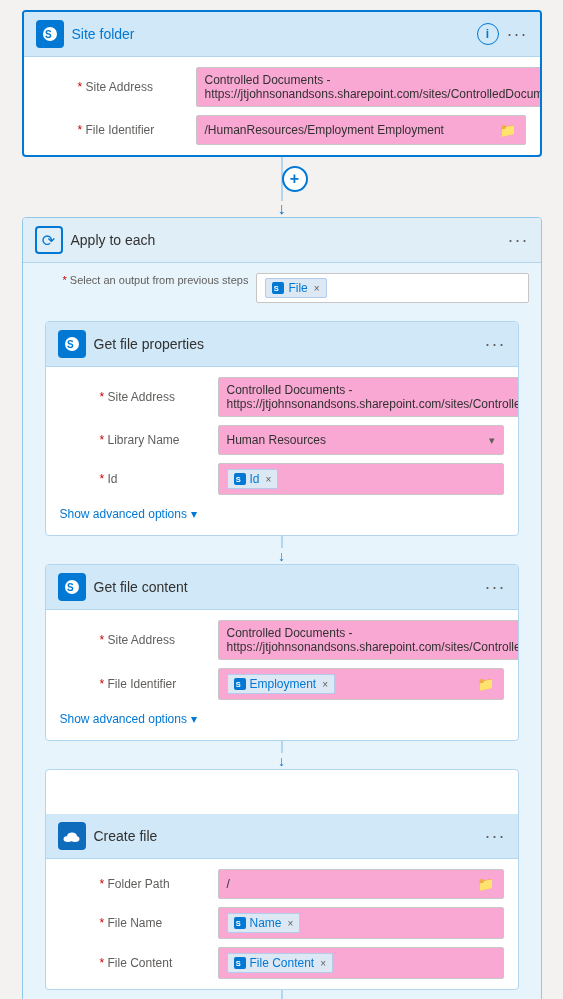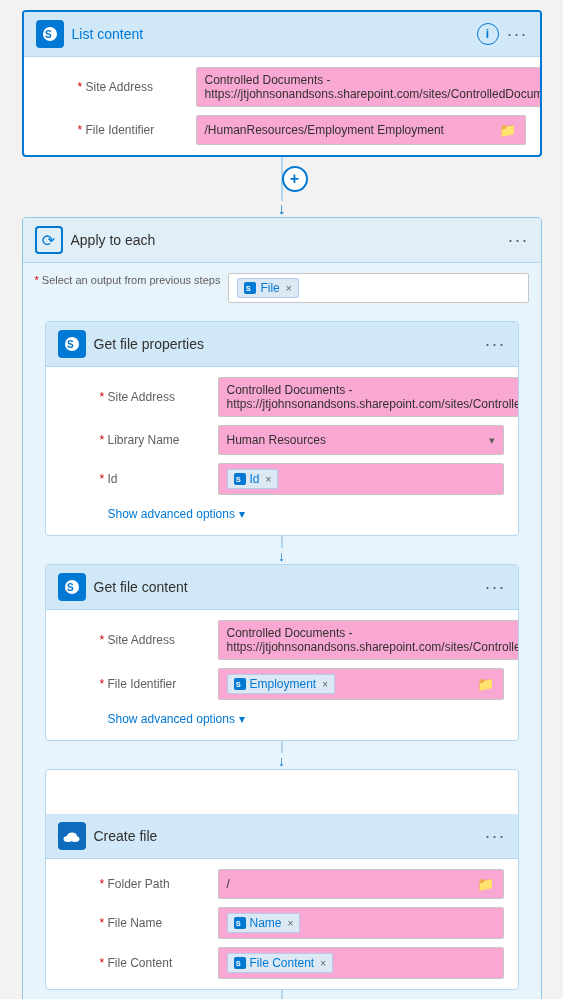--- a/index.html
+++ b/index.html
@@ -230,20 +230,21 @@
       align-items: flex-start;
       gap: 8px;
       margin-bottom: 8px;
     }
 
     .select-output-label {
       font-size: 11px;
       color: #605e5c;
       line-height: 1.3;
       min-width: 100px;
+      margin-left: 28px;
     }
 
     .select-output-label::before {
       content: '* ';
       color: #c00;
     }
 
     .select-output-field {
       flex: 1;
       border: 1px solid #c8c6c4;
@@ -256,21 +257,20 @@
     }
 
     .show-advanced {
       display: flex;
       align-items: center;
       gap: 4px;
       color: #0078d4;
       font-size: 12px;
       cursor: pointer;
       padding: 4px 0;
-      margin-left: 48px;
     }
 
     .inner-card {
       width: 100%;
     }
 
     .small-connector {
       display: flex;
       flex-direction: column;
       align-items: center;
@@ -305,21 +305,21 @@
 
   <div class="card" style="border: 2px solid #0078d4;">
     <div class="card-header" style="background:#d0e8f7; justify-content: space-between;">
       <div style="display:flex;align-items:center;gap:8px;">
         <div class="sp-logo">
           <svg viewBox="0 0 18 18" fill="white">
               <circle cx="9" cy="9" r="7" fill="white"></circle>
               <text x="4" y="13" font-size="10" fill="#0078d4" font-weight="bold">S</text>
             </svg>
         </div>
-        <span class="card-title">List content</span>
+        <span class="card-title">Site folder</span>
       </div>
       <div style="display:flex;align-items:center;gap:8px;">
         <div class="icon-info">
           <span>i</span>
         </div>
         <span class="icon-more">···</span>
       </div>
     </div>
     <div class="card-body">
 

